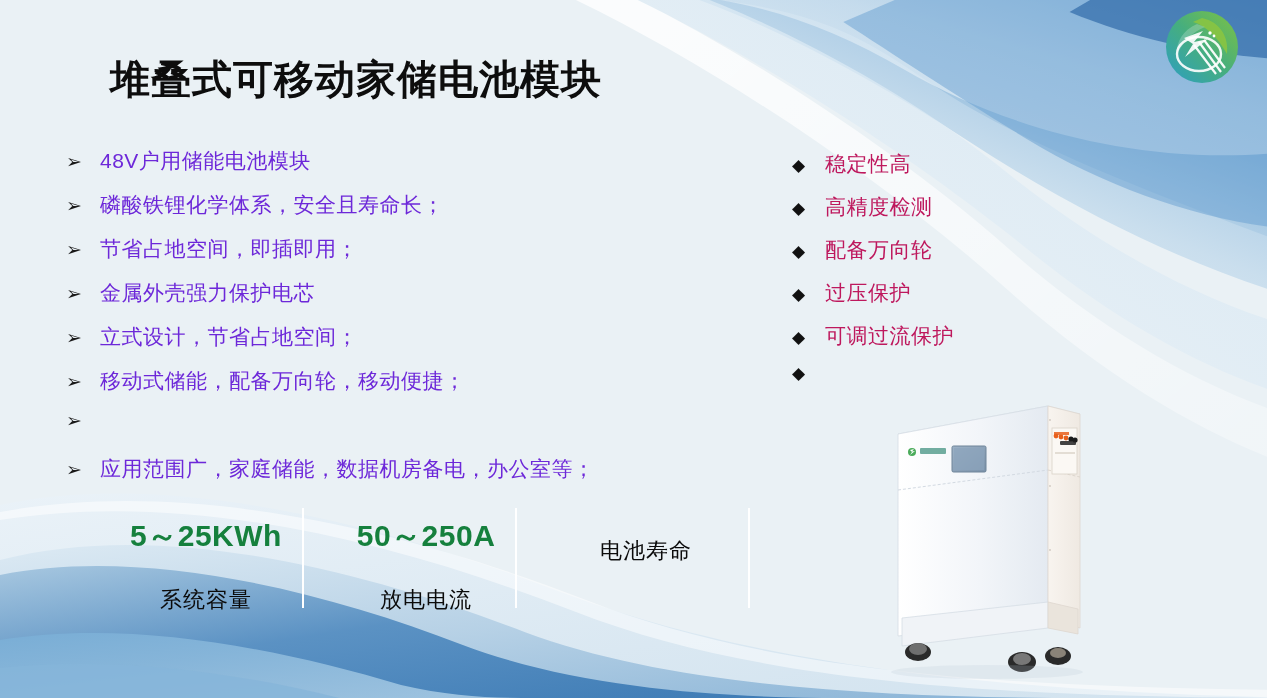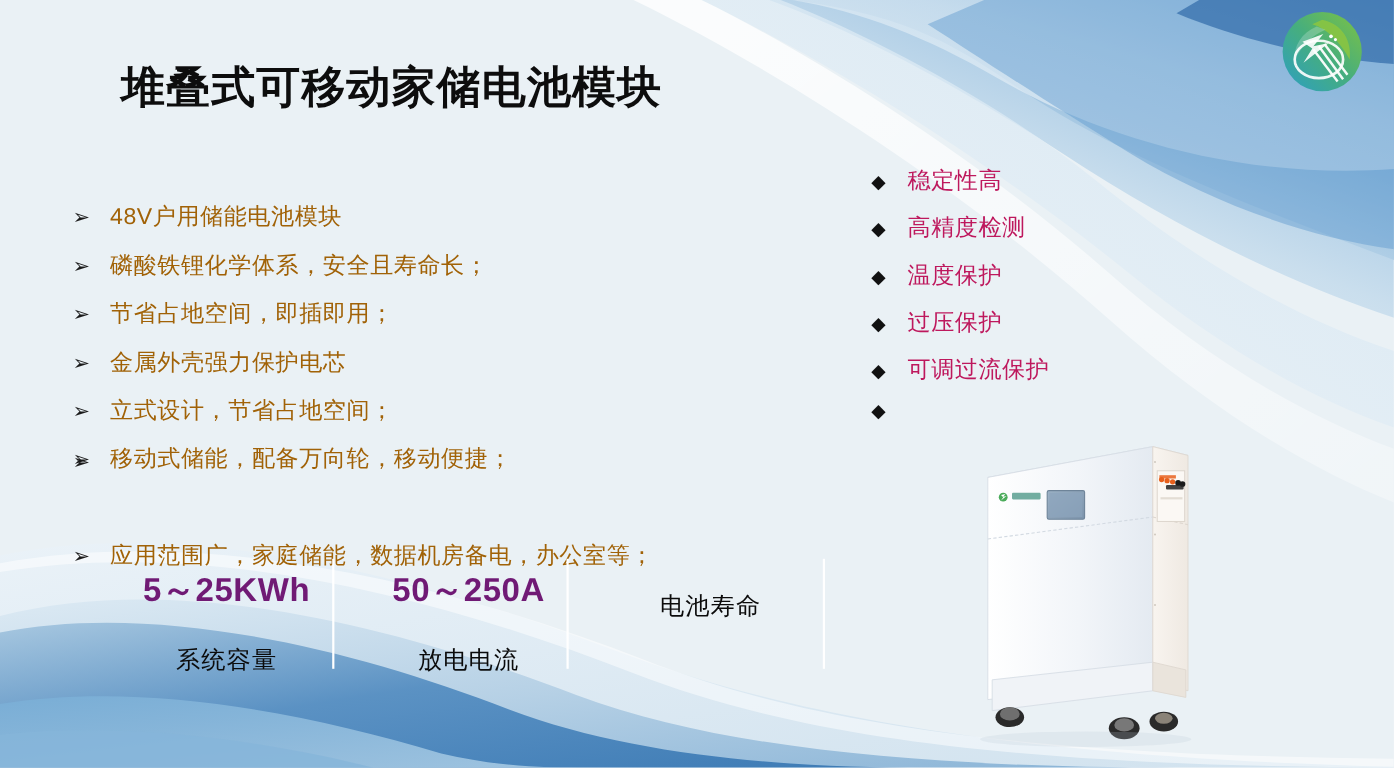--- a/index.html
+++ b/index.html
@@ -61,24 +61,23 @@
   }
   .bullet-marker {
     width: 34px;
     flex: 0 0 34px;
     font-size: 19px;
     color: #1a1a1a;
     line-height: 1;
   }
   .bullet-text {
     font-size: 21px;
-    color: #a16207;
+    color: #6d28d9;
     letter-spacing: 0.5px;
     white-space: nowrap;
-    margin-top: 36px;
   }
 
   
   .right-list {
     position: absolute;
     left: 792px;
     top: 150px;
     width: 300px;
   }
   .feat-row {
@@ -113,21 +112,21 @@
     flex: 1 1 0;
     position: relative;
     display: flex;
     flex-direction: column;
     align-items: center;
     justify-content: flex-start;
   }
   .stat-value {
     font-size: 30px;
     font-weight: bold;
-    color: #701a75;
+    color: #15803d;
     letter-spacing: 0.5px;
     margin-top: 8px;
     white-space: nowrap;
   }
   .stat-label {
     font-size: 22px;
     color: #0b0b0b;
     letter-spacing: 1px;
     margin-top: 28px;
     white-space: nowrap;
@@ -281,21 +280,21 @@
     <div class="feat-row">
       <span class="feat-marker">◆</span>
       <span class="feat-text">稳定性高</span>
     </div>
     <div class="feat-row">
       <span class="feat-marker">◆</span>
       <span class="feat-text">高精度检测</span>
     </div>
     <div class="feat-row">
       <span class="feat-marker">◆</span>
-      <span class="feat-text">温度保护</span>
+      <span class="feat-text">配备万向轮</span>
     </div>
     <div class="feat-row">
       <span class="feat-marker">◆</span>
       <span class="feat-text">过压保护</span>
     </div>
     <div class="feat-row">
       <span class="feat-marker">◆</span>
       <span class="feat-text">可调过流保护</span>
     </div>
     <div class="feat-row">

